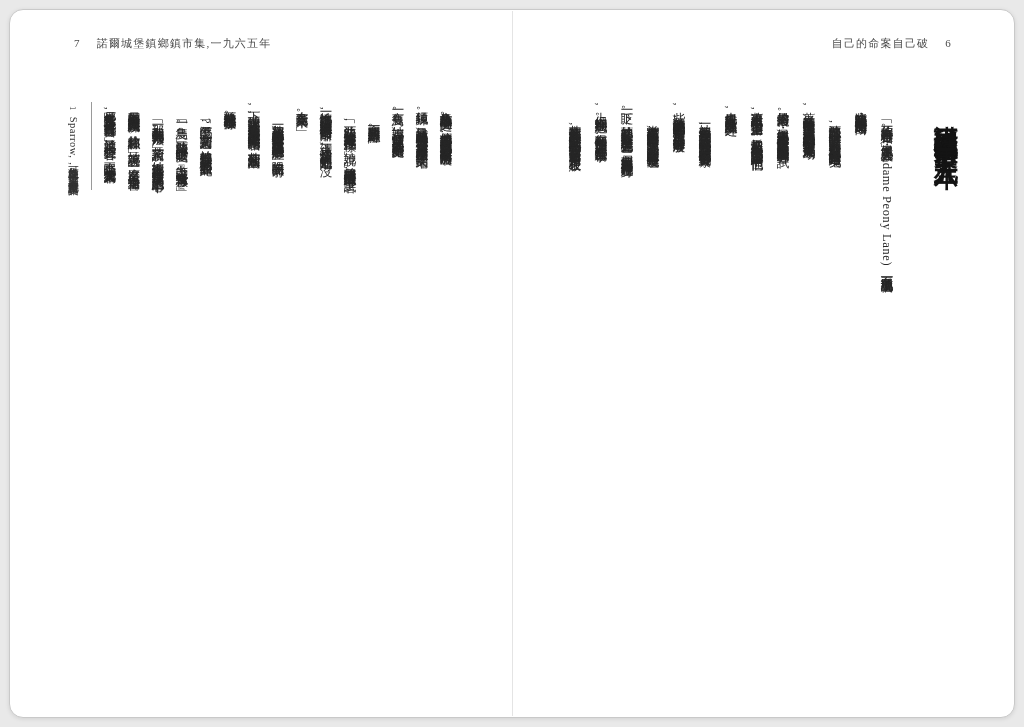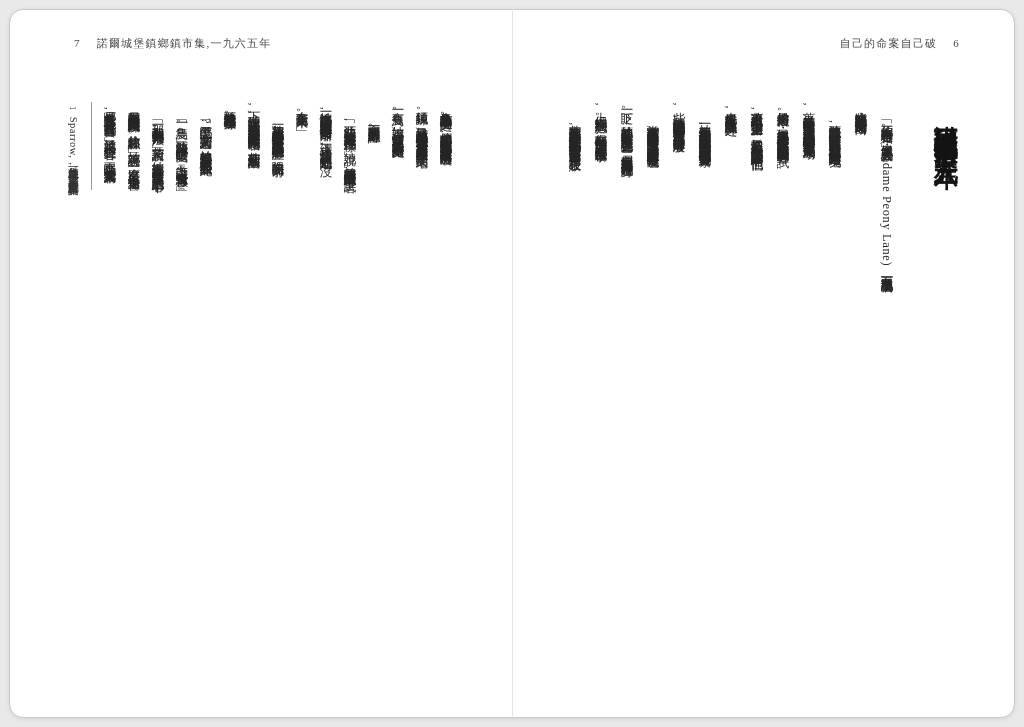--- a/index.html
+++ b/index.html
@@ -3,21 +3,21 @@
 <meta charset="utf-8">
 <style>
   html,body{margin:0;padding:0;width:1024px;height:727px;background:#e9e9e9;overflow:hidden;
     font-family:"Liberation Serif","DejaVu Serif",serif;}
   .book{position:absolute;left:9px;top:9px;width:1004px;height:707px;background:#ffffff;
     border:1px solid #c9c9c9;border-radius:14px;box-shadow:0 1px 4px rgba(0,0,0,0.10);}
   .gutter{position:absolute;left:50%;top:1px;bottom:1px;width:1px;background:#e4e4e4;}
   .hdr{position:absolute;top:26px;font-size:11px;color:#4a4a4a;letter-spacing:1.2px;
     display:flex;align-items:baseline;gap:16px;}
   .hdr-left{left:64px;}
-  .hdr-right{right:54px;}
+  .hdr-right{right:62px;}
   .chapter-title{position:absolute;top:96px;right:52px;margin:0;font-size:24px;font-weight:600;
     letter-spacing:2.5px;color:#141414;writing-mode:vertical-rl;text-orientation:mixed;}
   .vbody{position:absolute;top:92px;height:568px;writing-mode:vertical-rl;text-orientation:mixed;
     color:#262626;}
   .vbody .col{font-size:12.5px;letter-spacing:0.6px;white-space:nowrap;}
   .right-body{right:114px;}
   .right-body .col{line-height:26px;}
   .left-body{left:88px;}
   .left-body .col{line-height:24px;}
   .fn-rule{position:absolute;left:81px;top:92px;width:1px;height:88px;background:#9a9a9a;}

